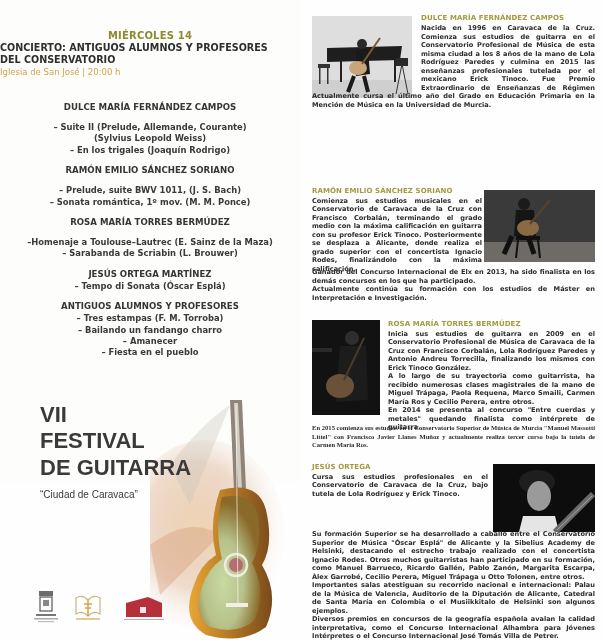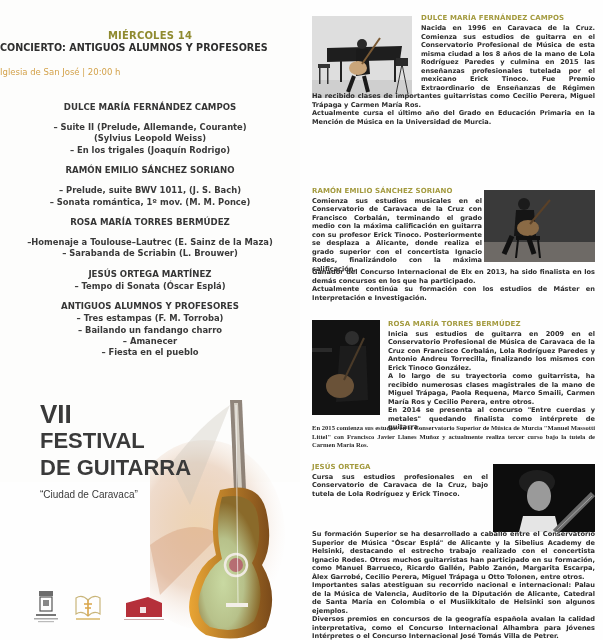--- a/index.html
+++ b/index.html
@@ -12,21 +12,21 @@
   .concert-title { position: absolute; top: 42px; left: 0; width: 300px; text-align: left; font-weight: bold; font-size: 9.6px; line-height: 12px; color: #2e2e2e; }
   .venue { position: absolute; top: 67px; left: 0; width: 300px; font-size: 8.5px; color: #d3a24b; }
 
   .program { position: absolute; top: 102px; left: 0; width: 300px; }
   .prog-block { text-align: center; margin-bottom: 9px; }
   .performer { font-weight: bold; font-size: 8.6px; line-height: 11px; color: #363636; margin-bottom: 9px; }
   .performer.tight { margin-bottom: 1px; }
   .piece { font-weight: bold; font-size: 8.4px; line-height: 11.4px; color: #3a3a3a; }
 
   .fest { position: absolute; left: 40px; top: 402px; font-family: "Liberation Sans", sans-serif; font-weight: bold; color: #3a3a3a; }
-  .fest .l1 { font-size: 26px; line-height: 25px; }
+  .fest .l1 { font-size: 22px; line-height: 25px; }
   .fest .l2 { font-size: 22px; line-height: 28px; }
   .fest .l3 { font-size: 22px; line-height: 26px; }
   .fest .sub { font-size: 10px; font-weight: normal; line-height: 16px; margin-top: 6px; }
 
   .art { position: absolute; left: 150px; top: 395px; width: 150px; height: 245px; }
 
   .logos { position: absolute; left: 28px; top: 590px; height: 40px; width: 200px; }
   .logo { position: absolute; }
 
   
@@ -35,20 +35,21 @@
   .photo { position: absolute; background: #1c1c1c; overflow: hidden; }
   .para { margin-bottom: 0; }
 </style>
 </head>
 <body>
 
 <div class="panel-left">
   <div class="day">MIÉRCOLES 14</div>
   <div class="concert-title">
     <div>CONCIERTO: ANTIGUOS ALUMNOS Y PROFESORES</div>
+    <div>DEL CONSERVATORIO</div>
   </div>
   <div class="venue">Iglesia de San José | 20:00 h</div>
 
   <div class="program">
     <div class="prog-block">
       <div class="performer">DULCE MARÍA FERNÁNDEZ CAMPOS</div>
       <div class="piece">– Suite II (Prelude, Allemande, Courante)</div>
       <div class="piece">(Sylvius Leopold Weiss)</div>
       <div class="piece">– En los trigales (Joaquín Rodrigo)</div>
     </div>
@@ -157,21 +158,20 @@
       <rect x="84" y="42" width="12" height="8" fill="#2a2a2a"></rect>
     </svg>
   </div>
   <div class="bio" style="left:121px;top:14px;width:174px;">
     <div class="bio-name">DULCE MARÍA FERNÁNDEZ CAMPOS</div>
   </div>
   <div class="bio" style="left:121px;top:24px;width:174px;height:68px;overflow:hidden;">
     <div class="para">Nacida en 1996 en Caravaca de la Cruz. Comienza sus estudios de guitarra en el Conservatorio Profesional de Música de esta misma ciudad a los 8 años de la mano de Lola Rodríguez Paredes y culmina en 2015 las enseñanzas profesionales tutelada por el mexicano Erick Tinoco. Fue Premio Extraordinario de Enseñanzas de Régimen Especial del municipio de Caravaca de la Cruz en este mismo año y finalista en dos ocasiones en el concurso 'Entre cuerdas y metales' de Cartagena. Participó en el Recital de Guitarra en el Museo Miguel Guirao en Vélez Rubio en 2011, así como en distintas ocasiones en el Festival de Guitarra Ciudad de Caravaca.</div>
   </div>
   <div class="bio" style="left:12px;top:92px;width:283px;">
-    <div class="para">Ha recibido clases de importantes guitarristas como Cecilio Perera, Miguel Trápaga y Carmen María Ros.</div>
     <div class="para">Actualmente cursa el último año del Grado en Educación Primaria en la Mención de Música en la Universidad de Murcia.</div>
   </div>
 
   <div class="bio" style="left:12px;top:187px;width:170px;">
     <div class="bio-name">RAMÓN EMILIO SÁNCHEZ SORIANO</div>
     <div class="para">Comienza sus estudios musicales en el Conservatorio de Caravaca de la Cruz con Francisco Corbalán, terminando el grado medio con la máxima calificación en guitarra con su profesor Erick Tinoco. Posteriormente se desplaza a Alicante, donde realiza el grado superior con el concertista Ignacio Rodes, finalizándolo con la máxima calificación.</div>
   </div>
   <div class="photo" style="left:184px;top:190px;width:111px;height:72px;">
     <svg width="111" height="72" viewBox="0 0 111 72">
       <rect width="111" height="72" fill="#3a3a3a"></rect>

